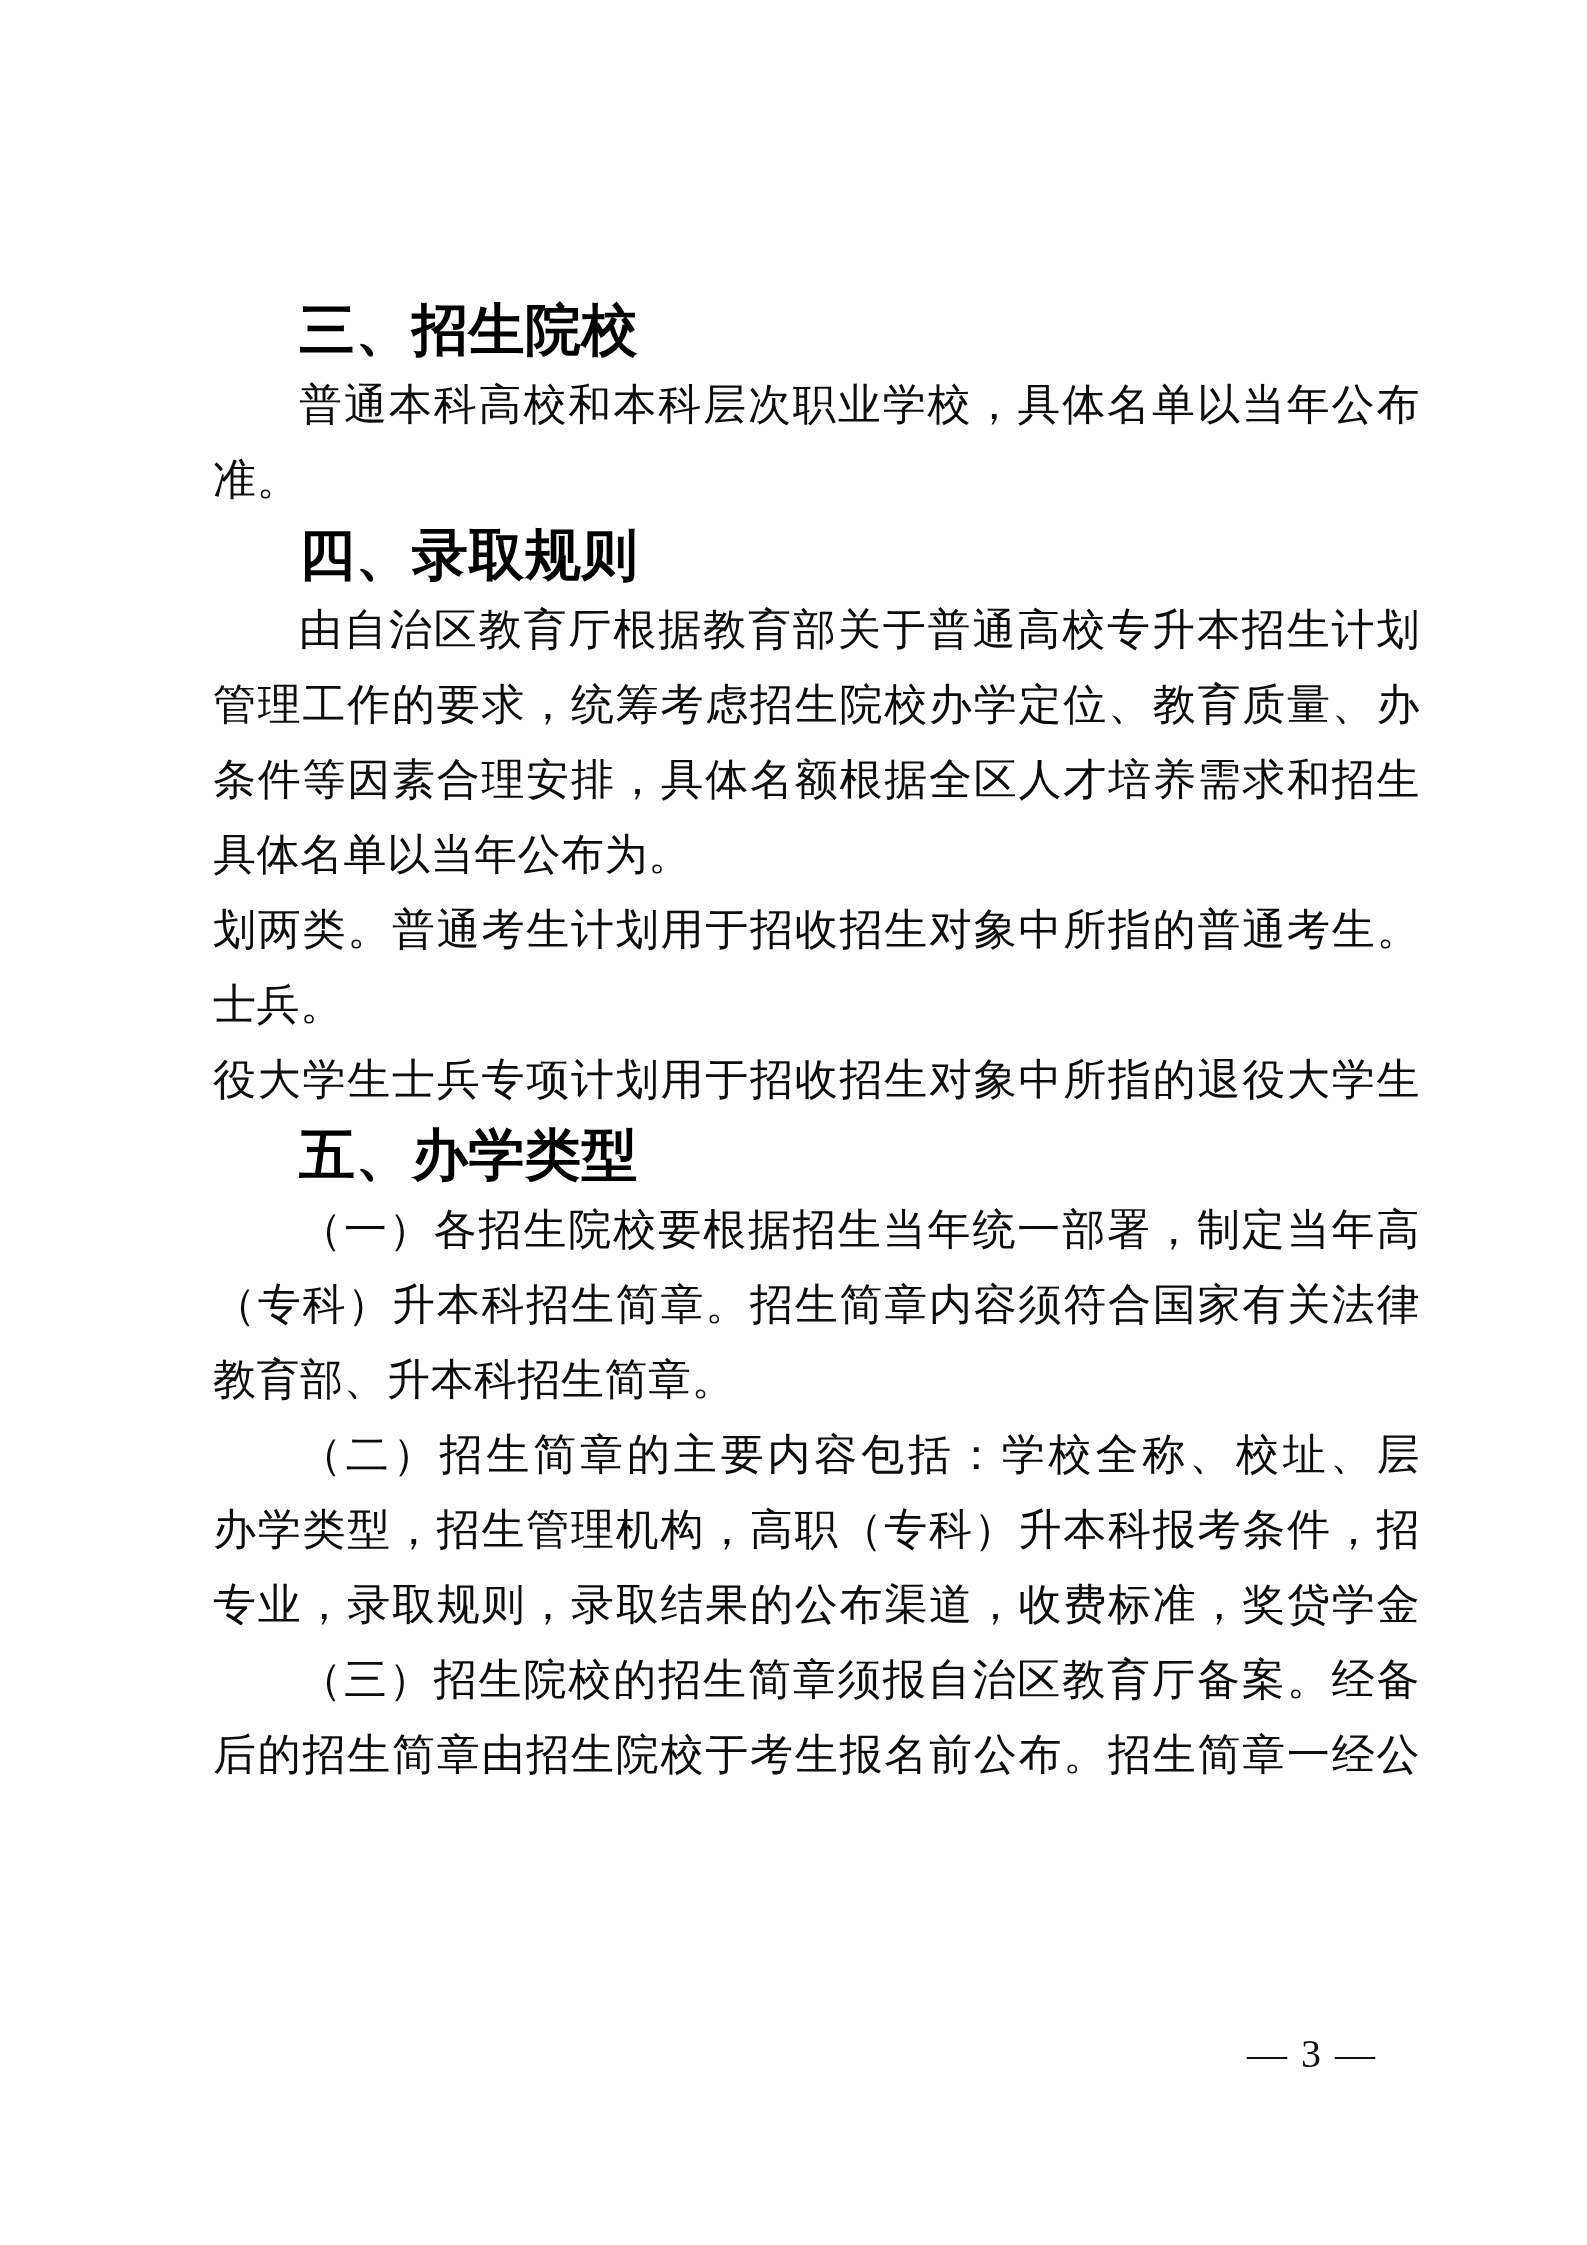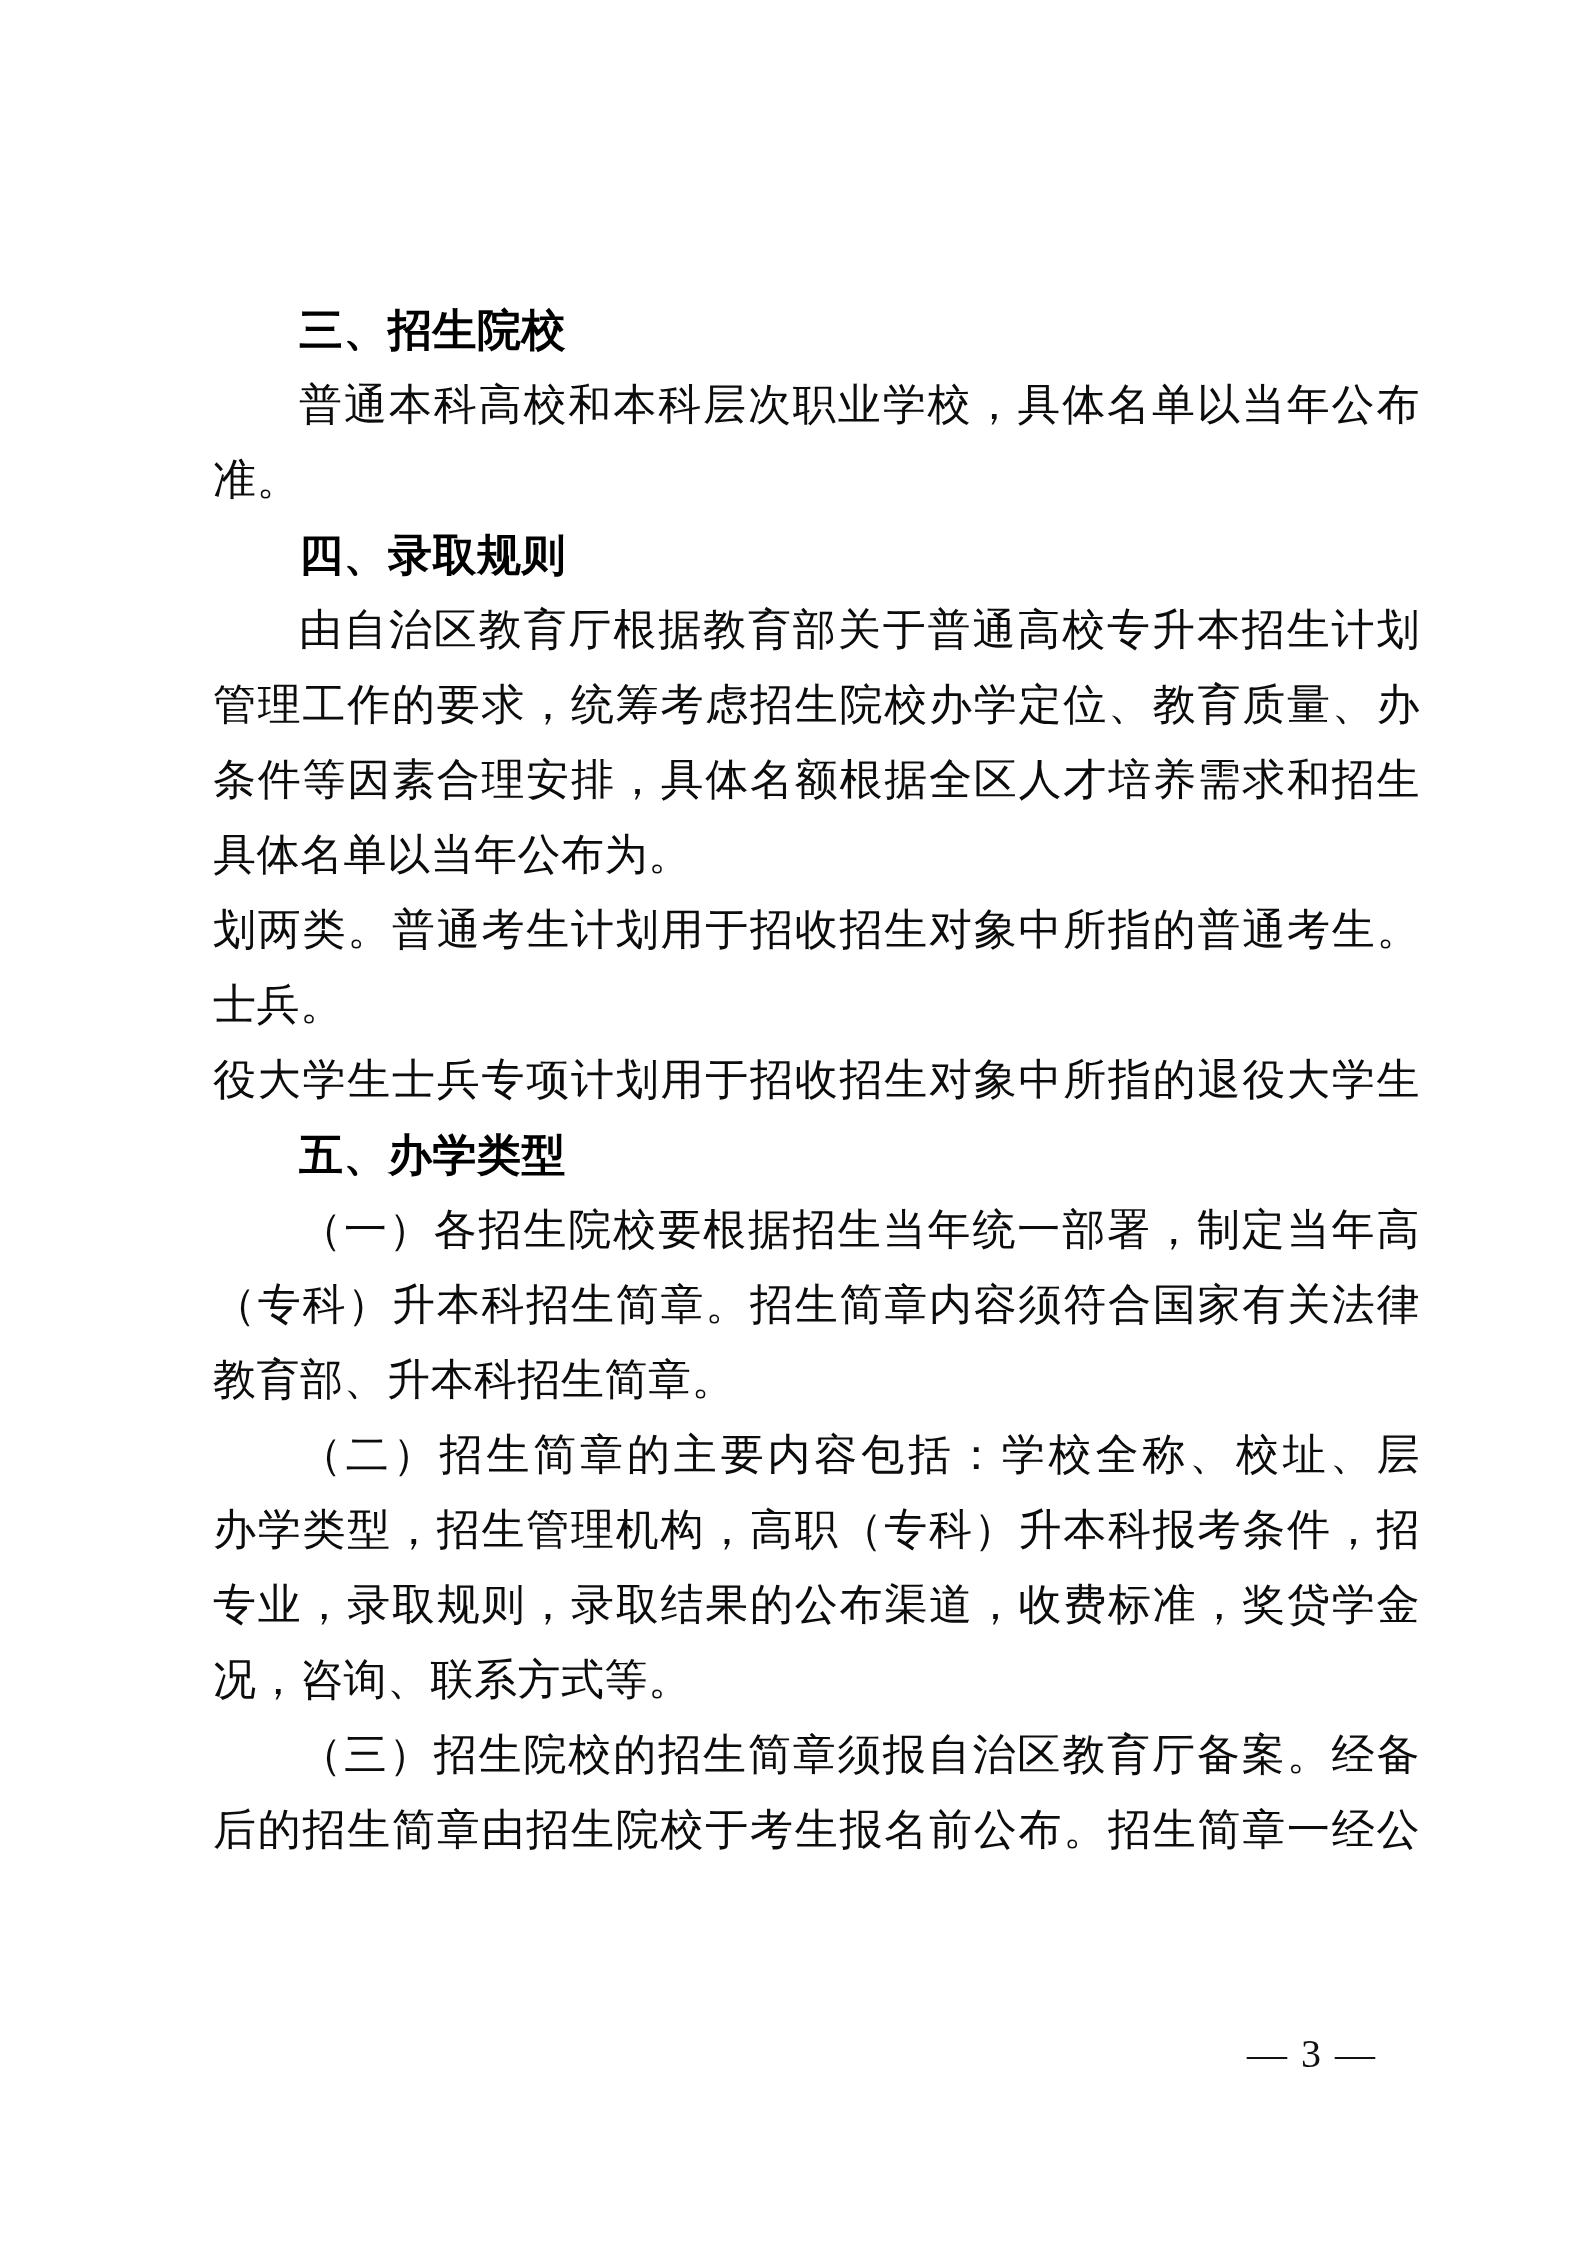--- a/index.html
+++ b/index.html
@@ -36,21 +36,21 @@
   .line.justify {
     text-align: justify;
     text-align-last: justify;
     
     text-justify: inter-character;
   }
   .line.heading {
     font-family: "Liberation Sans", sans-serif;
     font-weight: bold;
     color: #000000;
-    font-size: 44px;
+    font-size: 56px;
   }
   .page-number {
     position: absolute;
     top: 2032px;
     left: 1222px;
     width: 180px;
     height: 44px;
     line-height: 44px;
     font-size: 40px;
     color: #111111;
@@ -85,21 +85,20 @@
       <div class="line heading indent">五、办学类型</div>
       <div>
         <div class="line indent justify">（一）各招生院校要根据招生当年统一部署，制定当年高职</div>
         <div class="line justify">（专科）升本科招生简章。招生简章内容须符合国家有关法律和</div>
         <div class="line">教育部、升本科招生简章。</div>
       </div>
       <div>
         <div class="line indent justify">（二）招生简章的主要内容包括：学校全称、校址、层次，</div>
         <div class="line justify">办学类型，招生管理机构，高职（专科）升本科报考条件，招生</div>
         <div class="line justify">专业，录取规则，录取结果的公布渠道，收费标准，奖贷学金情</div>
-        <div class="line">况，咨询、联系方式等。</div>
       </div>
       <div>
         <div class="line indent justify">（三）招生院校的招生简章须报自治区教育厅备案。经备案</div>
         <div class="line justify">后的招生简章由招生院校于考生报名前公布。招生简章一经公布，</div>
       </div>
     </main>
   <div class="page-number">— 3 —</div>
 </div>
 
 </body></html>

